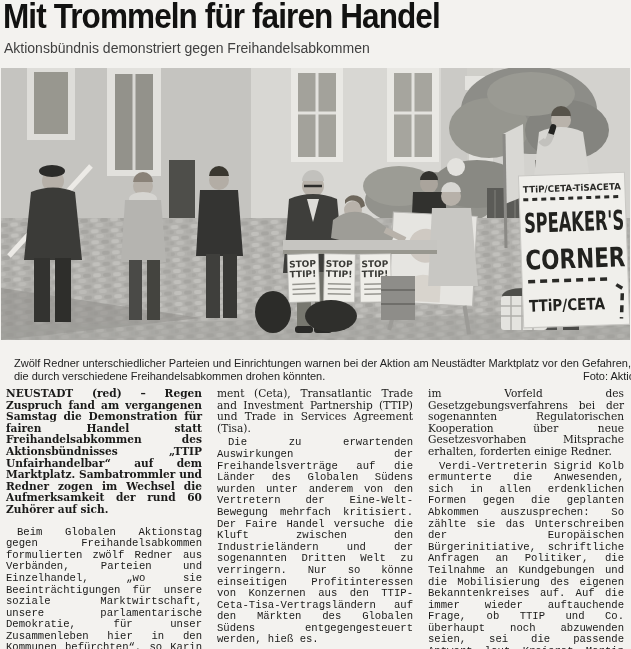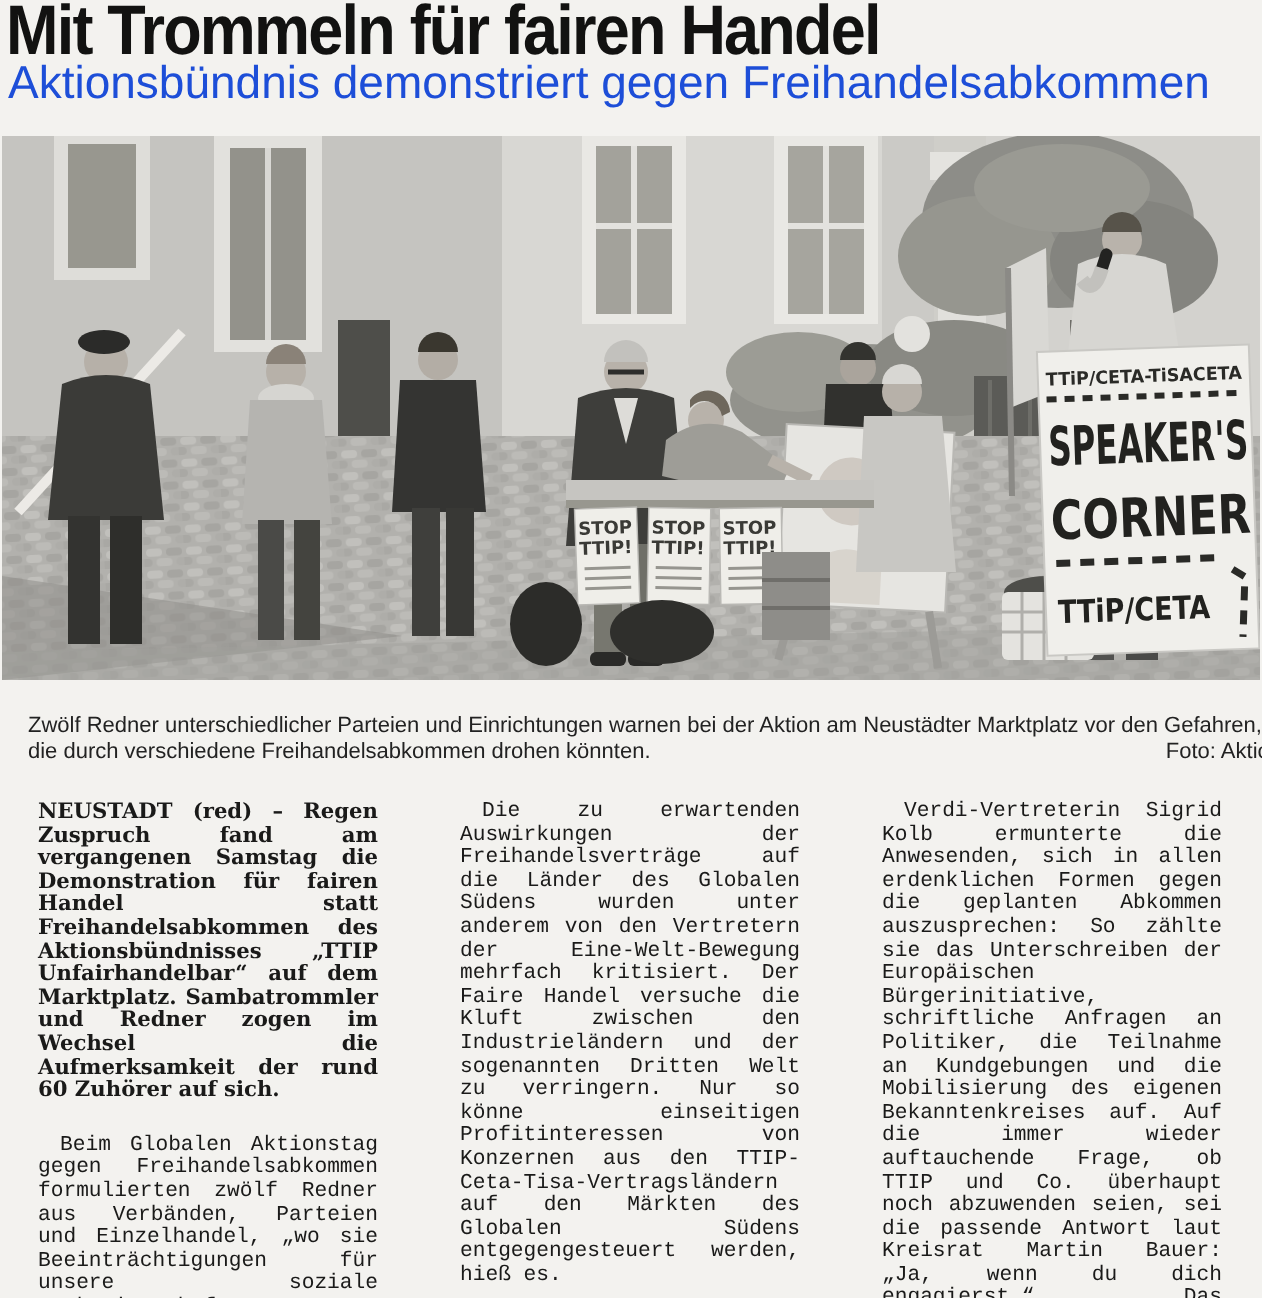--- a/index.html
+++ b/index.html
@@ -7,40 +7,40 @@
     position:relative;width:631px;height:649px;overflow:hidden;
     background:#f3f2ef;
     font-family:"Liberation Sans",sans-serif;color:#1b1b1a;padding-left:17px;
   }
   .headline{
     position:absolute;top:-4px;left:3px;margin:0;
     font-size:35px;font-weight:700;letter-spacing:-1px;color:#121211;
     transform:scaleX(.90);transform-origin:left top;white-space:nowrap;
   }
   .subheadline{
-    position:absolute;top:28px;left:4px;margin:0;
-    font-size:23px;font-weight:400;color:#1d4ed8;white-space:nowrap;
+    position:absolute;top:40px;left:4px;margin:0;
+    font-size:14px;font-weight:400;color:#404040;white-space:nowrap;
   }
   .photo{position:absolute;top:68px;left:1px;width:629px;height:272px;background:#cbcac6;}
   .photo svg{display:block;}
   .caption{
     position:absolute;top:345px;left:2px;width:627px;margin:12px;
     font-size:11px;line-height:13px;color:#222;
   }
   .caption .credit{position:absolute;right:0;bottom:0;}
   .columns{
     position:absolute;top:385px;left:3px;width:625px;height:264px;
     display:flex;gap:9px;overflow:hidden;
   }
   .col{
     width:202px;flex:0 0 202px;
     font-family:"DejaVu Serif","Liberation Serif",serif;
     font-size:10.6px;line-height:11.6px;text-align:justify;color:#1a1a19;
   }
-  .col p{margin:16px;}
+  .col p{margin:3px;}
   .col p.lead{font-weight:700;margin-bottom:11px;}
   .col p.ind{text-indent:11px;font-family:Liberation Mono, monospace;}
   .col h3.subhead{
     font-family:"Liberation Sans",sans-serif;font-size:12.5px;font-weight:700;
     margin:5px 0 3px 0;text-align:left;color:#151514;
   }
   text{font-family:"DejaVu Sans","Liberation Sans",sans-serif;}
 </style>
 </head>
 <body>
@@ -264,21 +264,23 @@
     <span>Zwölf Redner unterschiedlicher Parteien und Einrichtungen warnen bei der Aktion am Neustädter Marktplatz vor den Gefahren, die durch verschiedene Freihandelsabkommen drohen könnten.</span>
     <span class="credit">Foto: Aktion</span>
   </p>
 
   <div class="columns">
     <div class="col">
       <p class="lead">NEUSTADT (red) – Regen Zuspruch fand am vergangenen Samstag die Demonstration für fairen Handel statt Freihandelsabkommen des Aktionsbündnisses „TTIP Unfairhandelbar“ auf dem Marktplatz. Sambatrommler und Redner zogen im Wechsel die Aufmerksamkeit der rund 60 Zuhörer auf sich.</p>
       <p class="ind">Beim Globalen Aktionstag gegen Freihandelsabkommen formulierten zwölf Redner aus Verbänden, Parteien und Einzelhandel, „wo sie Beeinträchtigungen für unsere soziale Marktwirtschaft, unsere parlamentarische Demokratie, für unser Zusammenleben hier in den Kommunen befürchten“, so Karin Eigenthaler vom Bund Naturschutz. In kurzen Beiträgen äußerten die Sprecher ihre spezifischen Bedenken an Comprehensive Economic and Trade Agree-</p>
     </div>
     <div class="col">
+      <p>ment (Ceta), Transatlantic Trade and Investment Partnership (TTIP) und Trade in Services Agreement (Tisa).</p>
       <p class="ind">Die zu erwartenden Auswirkungen der Freihandelsverträge auf die Länder des Globalen Südens wurden unter anderem von den Vertretern der Eine-Welt-Bewegung mehrfach kritisiert. Der Faire Handel versuche die Kluft zwischen den Industrieländern und der sogenannten Dritten Welt zu verringern. Nur so könne einseitigen Profitinteressen von Konzernen aus den TTIP-Ceta-Tisa-Vertragsländern auf den Märkten des Globalen Südens entgegengesteuert werden, hieß es.</p>
       <p class="ind">Die geplanten Freihandelsabkommen wurden von vielen Beteiligten als Gefahr für demokratische Institutionen und Prozesse wahrgenommen. Wirtschaftslobbyisten sollen bereits</p>
     </div>
     <div class="col">
+      <p>im Vorfeld des Gesetzgebungsverfahrens bei der sogenannten Regulatorischen Kooperation über neue Gesetzesvorhaben Mitsprache erhalten, forderten einige Redner.</p>
       <p class="ind">Verdi-Vertreterin Sigrid Kolb ermunterte die Anwesenden, sich in allen erdenklichen Formen gegen die geplanten Abkommen auszusprechen: So zählte sie das Unterschreiben der Europäischen Bürgerinitiative, schriftliche Anfragen an Politiker, die Teilnahme an Kundgebungen und die Mobilisierung des eigenen Bekanntenkreises auf. Auf die immer wieder auftauchende Frage, ob TTIP und Co. überhaupt noch abzuwenden seien, sei die passende Antwort laut Kreisrat Martin Bauer: „Ja, wenn du dich engagierst.“ Das Aktionsbündnis konnte erneut 90 Unterschriften für die Europäische Bürgerinitiative „Stop TTIP“ sammeln.</p>
     </div>
   </div>
 
 </div>
 
 </body></html>

